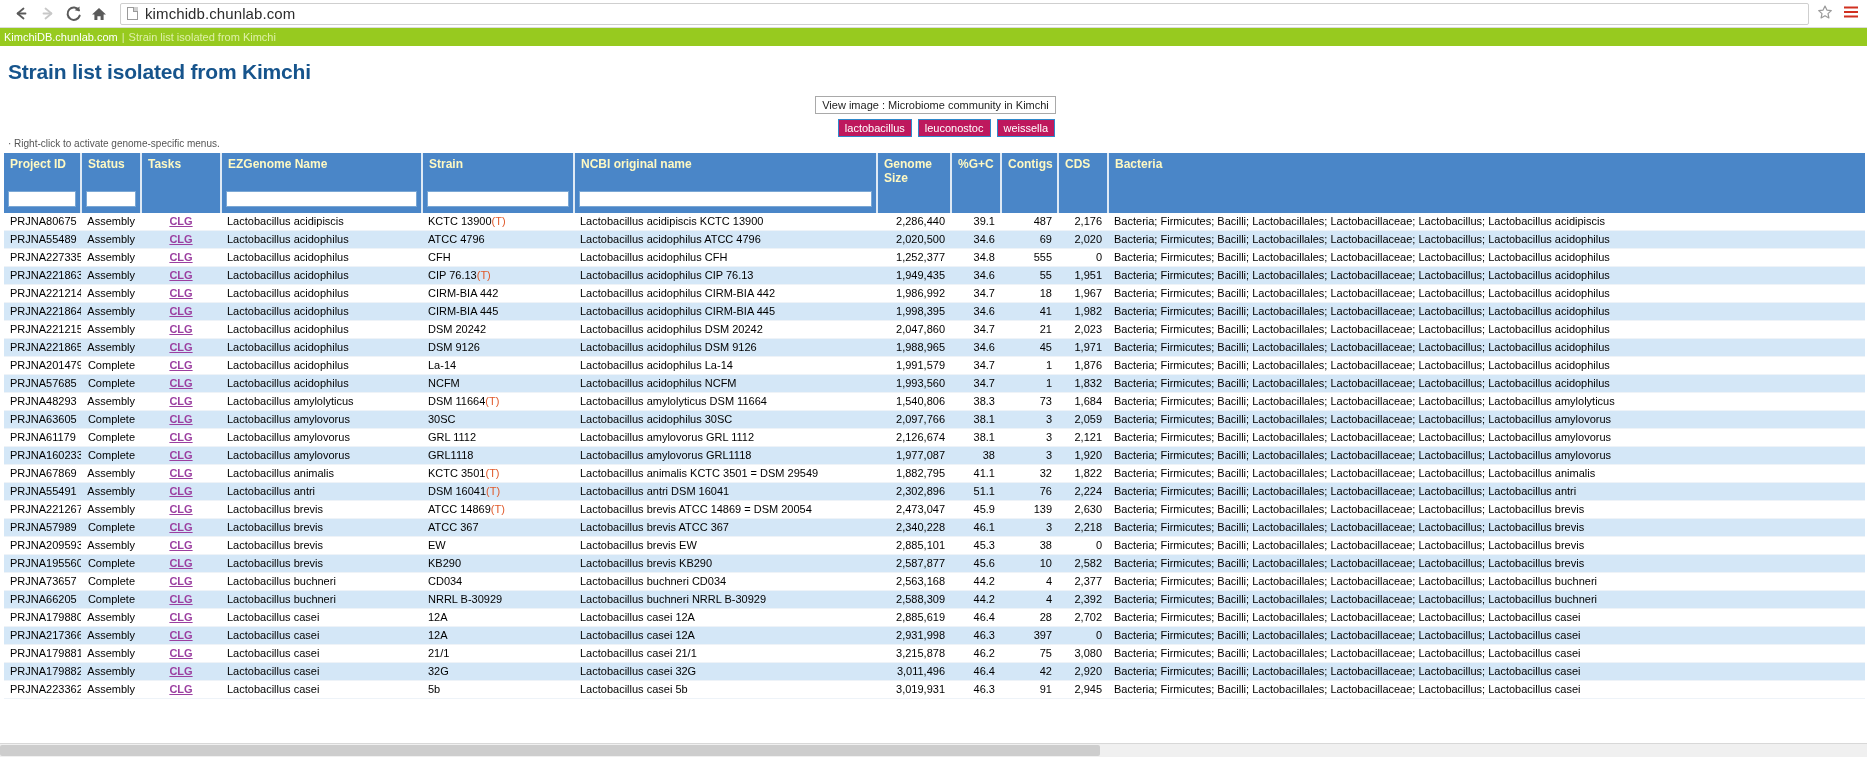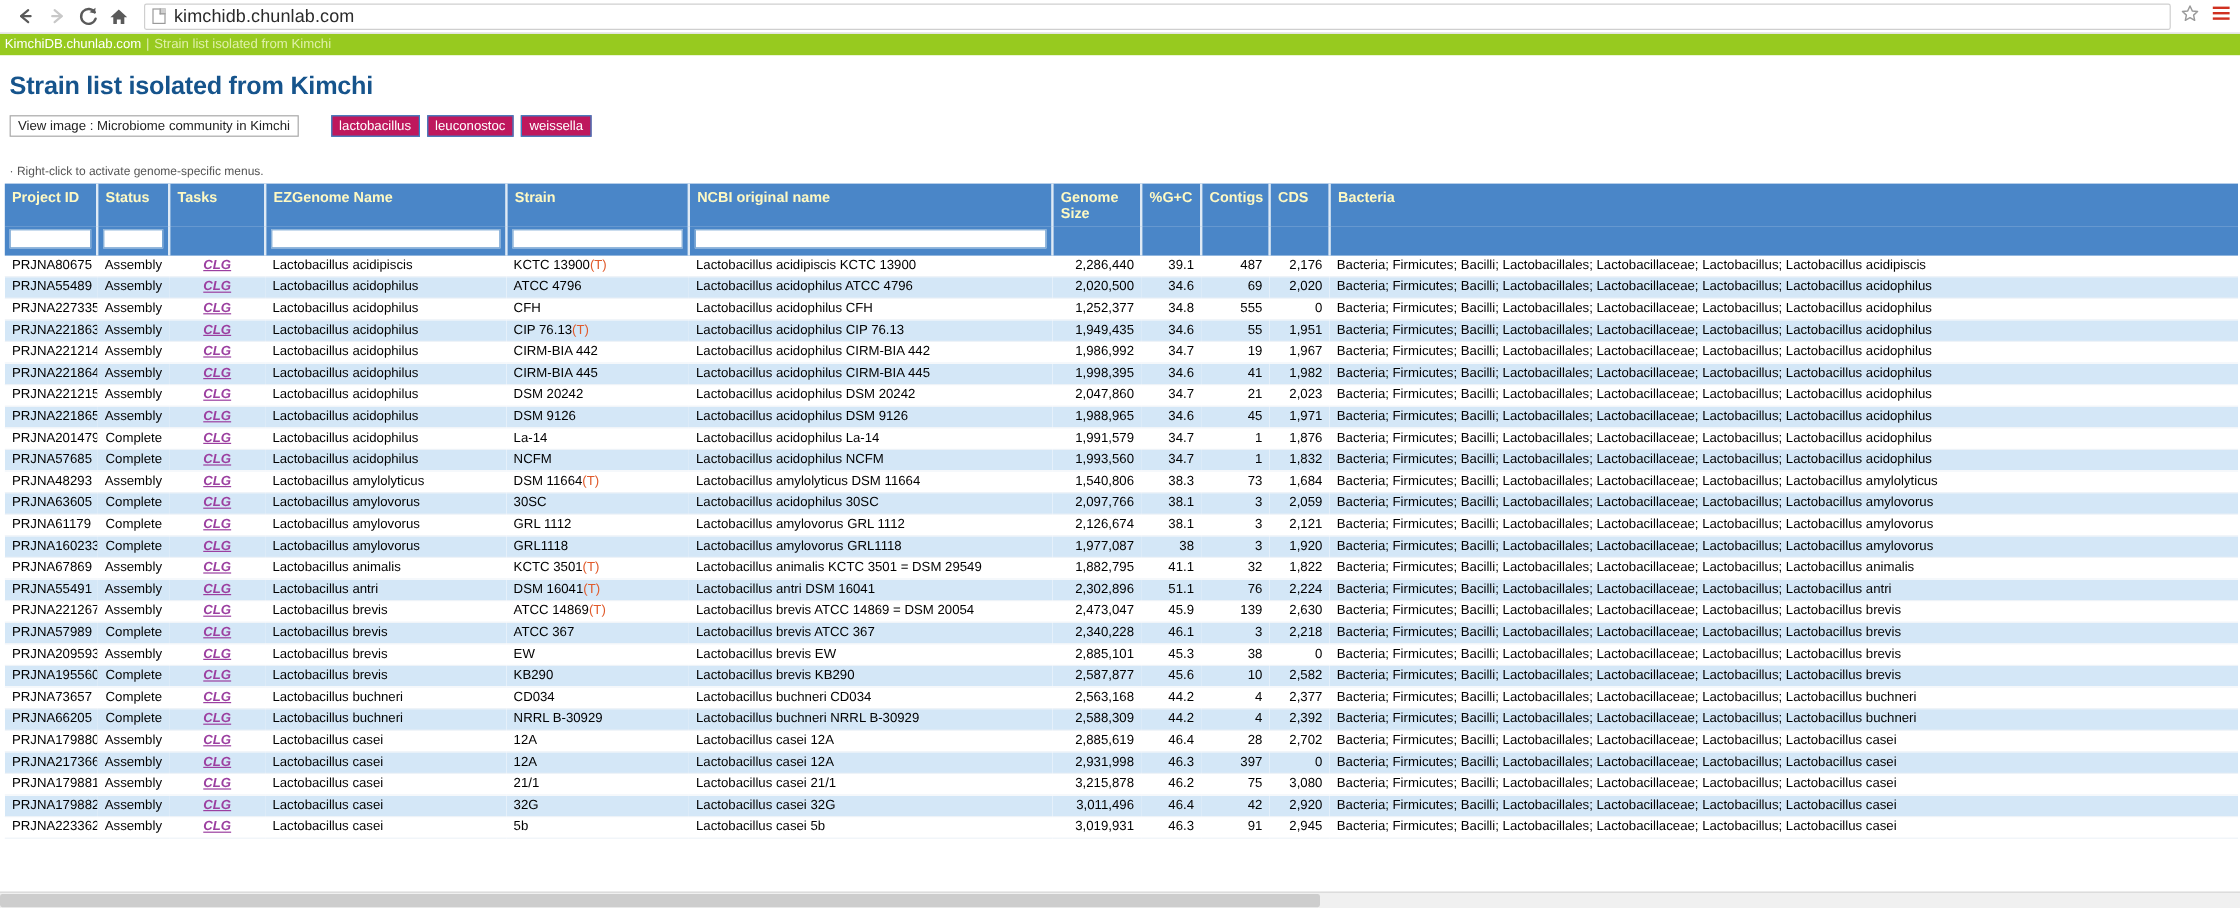--- a/index.html
+++ b/index.html
@@ -90,20 +90,21 @@
     margin: 14px 0 0 4px;
     letter-spacing: -0.2px;
   }
 
   .toolbar {
     margin: 12px 0 0 4px;
     display: flex;
     align-items: center;
     gap: 5px;
     height: 18px;
+    flex-direction: column;
   }
   .btn-outline {
     border: 1px solid #a9a9a9;
     background: #ffffff;
     font-size: 11px;
     color: #222;
     padding: 2px 6px;
     line-height: 12px;
     height: 18px;
     white-space: nowrap;
@@ -177,21 +178,20 @@
   tbody.body tr.even td { background: #d4e7f7; }
   td.c-pid { text-align: center; padding-right: 10px; }
   td.c-status { text-align: right; }
   td.c-tasks { text-align: center; }
   td.c-num { text-align: right; padding-right: 8px; }
   a.clg {
     color: #9b3fa0;
     text-decoration: underline;
     font-weight: bold;
     font-size: 11px;
-    font-style: italic;
   }
   .tmark { color: #e05a2b; }
 
   
   col.w-pid     { width: 77px; }
   col.w-status  { width: 60px; }
   col.w-tasks   { width: 80px; }
   col.w-ezname  { width: 201px; }
   col.w-strain  { width: 152px; }
   col.w-ncbi    { width: 303px; }
@@ -394,21 +394,21 @@
           </tr>
           <tr class="odd">
             <td class="c-pid">PRJNA221214</td>
             <td class="c-status">Assembly</td>
             <td class="c-tasks"><a class="clg" href="#">CLG</a></td>
             <td class="c-ez">Lactobacillus acidophilus</td>
             <td class="c-strain">CIRM-BIA 442</td>
             <td class="c-ncbi">Lactobacillus acidophilus CIRM-BIA 442</td>
             <td class="c-num">1,986,992</td>
             <td class="c-num">34.7</td>
-            <td class="c-num">19</td>
+            <td class="c-num">18</td>
             <td class="c-num">1,967</td>
             <td class="c-tax">Bacteria; Firmicutes; Bacilli; Lactobacillales; Lactobacillaceae; Lactobacillus; Lactobacillus acidophilus</td>
           </tr>
           <tr class="even">
             <td class="c-pid">PRJNA221864</td>
             <td class="c-status">Assembly</td>
             <td class="c-tasks"><a class="clg" href="#">CLG</a></td>
             <td class="c-ez">Lactobacillus acidophilus</td>
             <td class="c-strain">CIRM-BIA 445</td>
             <td class="c-ncbi">Lactobacillus acidophilus CIRM-BIA 445</td>

